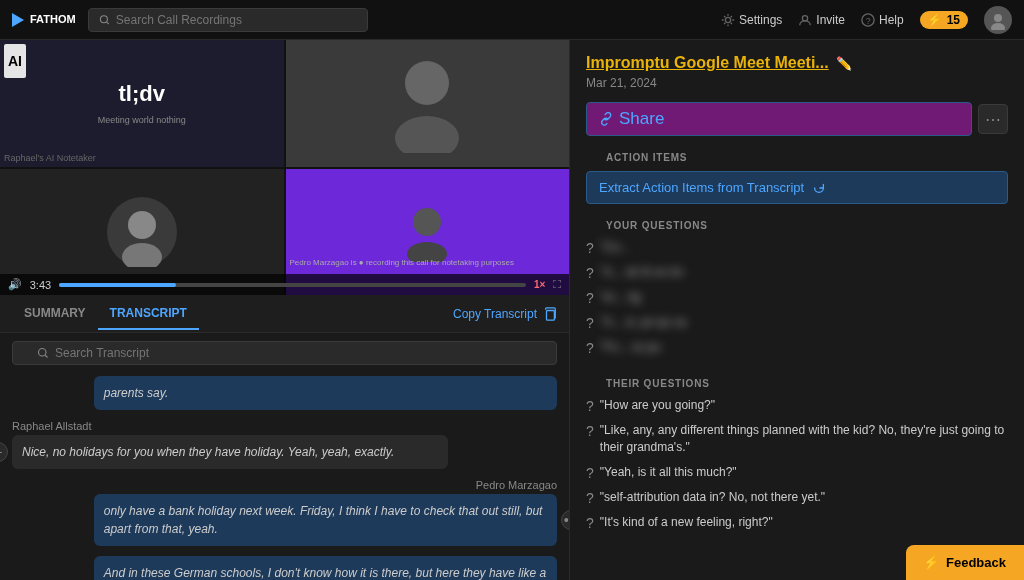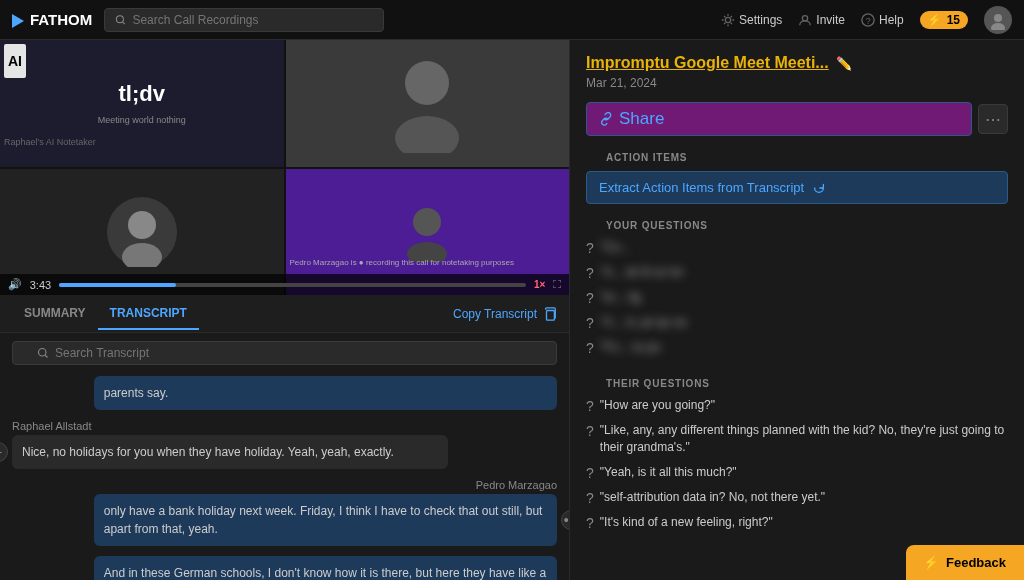--- a/index.html
+++ b/index.html
@@ -18,25 +18,25 @@
       display: flex;
       align-items: center;
       background: #111;
       height: 40px;
       padding: 0 12px;
       gap: 12px;
       border-bottom: 1px solid #2a2a2a;
     }
     .logo {
       display: flex;
-      align-items: flex-end;
+      align-items: flex-start;
       gap: 6px;
       color: #fff;
       font-weight: 700;
-      font-size: 15px;
+      font-size: 11px;
     }
     .logo-arrow {
       width: 0; height: 0;
       border-top: 7px solid transparent;
       border-bottom: 7px solid transparent;
       border-left: 12px solid #4da6ff;
     }
     .search-bar {
       flex: 1;
       max-width: 280px;
@@ -272,20 +272,21 @@
       margin-left: auto;
       background: #1e3a5a;
       max-width: 85%;
     }
     .message-name.right {
       text-align: right;
       margin-right: 0;
     }
     .transcript-row {
       position: relative;
+      font-style: italic;
     }
     .add-btn {
       position: absolute;
       left: -24px;
       top: 50%;
       transform: translateY(-50%);
       width: 20px; height: 20px;
       border-radius: 50%;
       background: #2a2a2a;
       border: 1px solid #444;
@@ -497,40 +498,40 @@
 
   <div class="left-panel">
 
     <div class="video-area">
       <div class="video-grid">
 
         <div class="video-cell video-cell-tldv">
           <span class="tldv-logo">tl;dv</span>
           <span class="tldv-sub">Meeting world
 nothing</span>
-          <span style="position:absolute;bottom:20px;left:4px;font-size:9px;color:#666;">Raphael's AI Notetaker</span>
+          <span style="position:absolute;bottom:4px;left:4px;font-size:9px;color:#666;">Raphael's AI Notetaker</span>
           <span class="video-badge">AI</span>
         </div>
 
         <div class="video-cell" style="background:#3a3a3a;">
           <svg width="80" height="100" viewBox="0 0 80 100">
             <circle cx="40" cy="30" r="22" fill="#666"></circle>
             <ellipse cx="40" cy="85" rx="32" ry="22" fill="#555"></ellipse>
           </svg>
         </div>
 
         <div class="video-cell" style="background:#222;">
           <svg width="70" height="70" viewBox="0 0 70 70">
             <circle cx="35" cy="35" r="35" fill="#3a3a3a"></circle>
             <circle cx="35" cy="28" r="14" fill="#888"></circle>
             <ellipse cx="35" cy="60" rx="20" ry="14" fill="#777"></ellipse>
           </svg>
         </div>
 
-        <div class="video-cell" style="background:#4c1d95;">
+        <div class="video-cell" style="background:#6d28d9;">
           <svg width="50" height="60" viewBox="0 0 50 60">
             <circle cx="25" cy="20" r="14" fill="#555"></circle>
             <ellipse cx="25" cy="52" rx="20" ry="12" fill="#444"></ellipse>
           </svg>
           <div class="speaking-label">
             <span style="font-size:8px;color:#aaa;">Pedro Marzagao is ● recording this call for notetaking purposes</span>
           </div>
         </div>
       </div>
 

